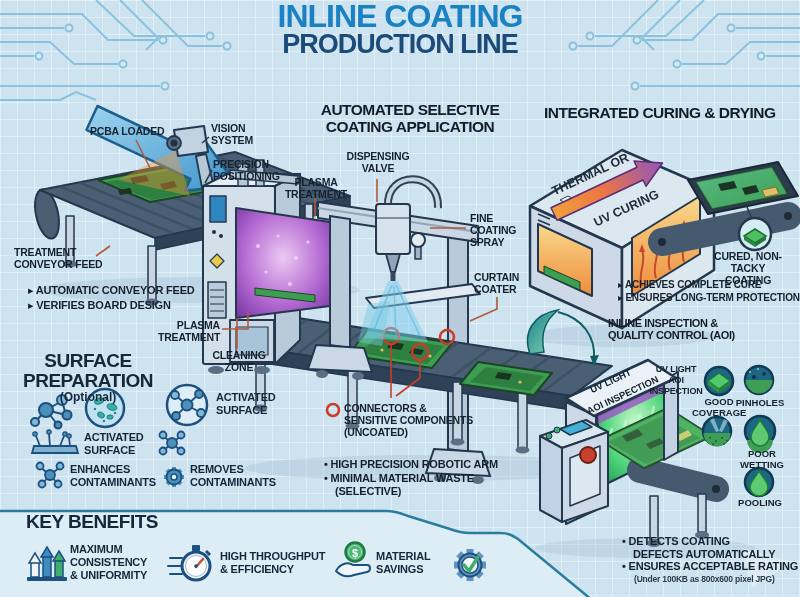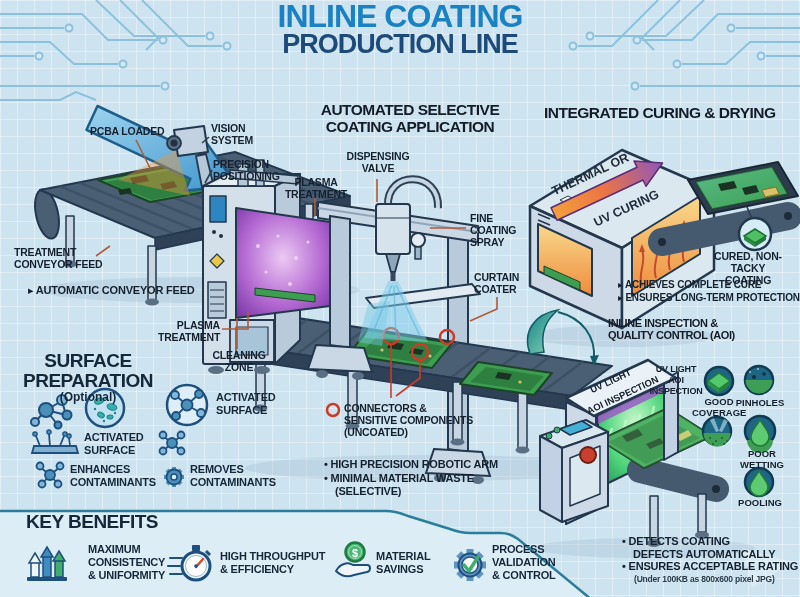--- a/index.html
+++ b/index.html
@@ -619,20 +619,21 @@
   <div class="h2" style="left:544px;top:104px;width:250px">INTEGRATED CURING &amp; DRYING</div>
 
   <div class="lbl" style="left:90px;top:126px">PCBA LOADED</div>
   <div class="lbl" style="left:211px;top:123px">VISION
 SYSTEM</div>
   <div class="lbl" style="left:213px;top:159px">PRECISION
 POSITIONING</div>
   <div class="lbl" style="left:14px;top:247px">TREATMENT
 CONVEYOR FEED</div>
   <div class="blt" style="left:28px;top:284px;width:220px">▸ AUTOMATIC CONVEYOR FEED</div>
+  <div class="blt" style="left:28px;top:299px;width:220px">▸ VERIFIES BOARD DESIGN</div>
 
   <div class="bigh center" style="left:22px;top:331px;width:132px">
     <span style="white-space:pre-line">SURFACE
 PREPARATION</span>
     <div class="sub">(Optional)</div>
   </div>
   <div class="lbl right" style="left:158px;top:320px;width:62px">PLASMA
 TREATMENT</div>
   <div class="lbl center" style="left:210px;top:350px;width:58px">CLEANING
 ZONE</div>
@@ -677,24 +678,21 @@
   <div class="dlbl" style="left:731px;top:398px;width:58px">PINHOLES</div>
   <div class="dlbl" style="left:733px;top:449px;width:58px">POOR
 WETTING</div>
   <div class="dlbl" style="left:730px;top:498px;width:60px">POOLING</div>
   <div class="blt" style="left:622px;top:535px;width:175px">• DETECTS COATING
 DEFECTS AUTOMATICALLY</div>
   <div class="blt" style="left:622px;top:560px;width:195px">• ENSURES ACCEPTABLE RATING</div>
   <div class="note" style="left:634px;top:574px;width:175px">(Under 100KB as 800x600 pixel JPG)</div>
 
   <div class="bigh" style="left:26px;top:512px">KEY BENEFITS</div>
-  <div class="kb" style="left:88px;top:543px;width:100px">MAXIMUM
+  <div class="kb" style="left:70px;top:543px;width:100px">MAXIMUM
 CONSISTENCY
 &amp; UNIFORMITY</div>
   <div class="kb" style="left:220px;top:550px;width:118px">HIGH THROUGHPUT
 &amp; EFFICIENCY</div>
   <div class="kb" style="left:376px;top:550px;width:80px">MATERIAL
 SAVINGS</div>
-  <div class="kb" style="left:492px;top:543px;width:90px">PROCESS
-VALIDATION
-&amp; CONTROL</div>
 
 </div>
 
 </body></html>

